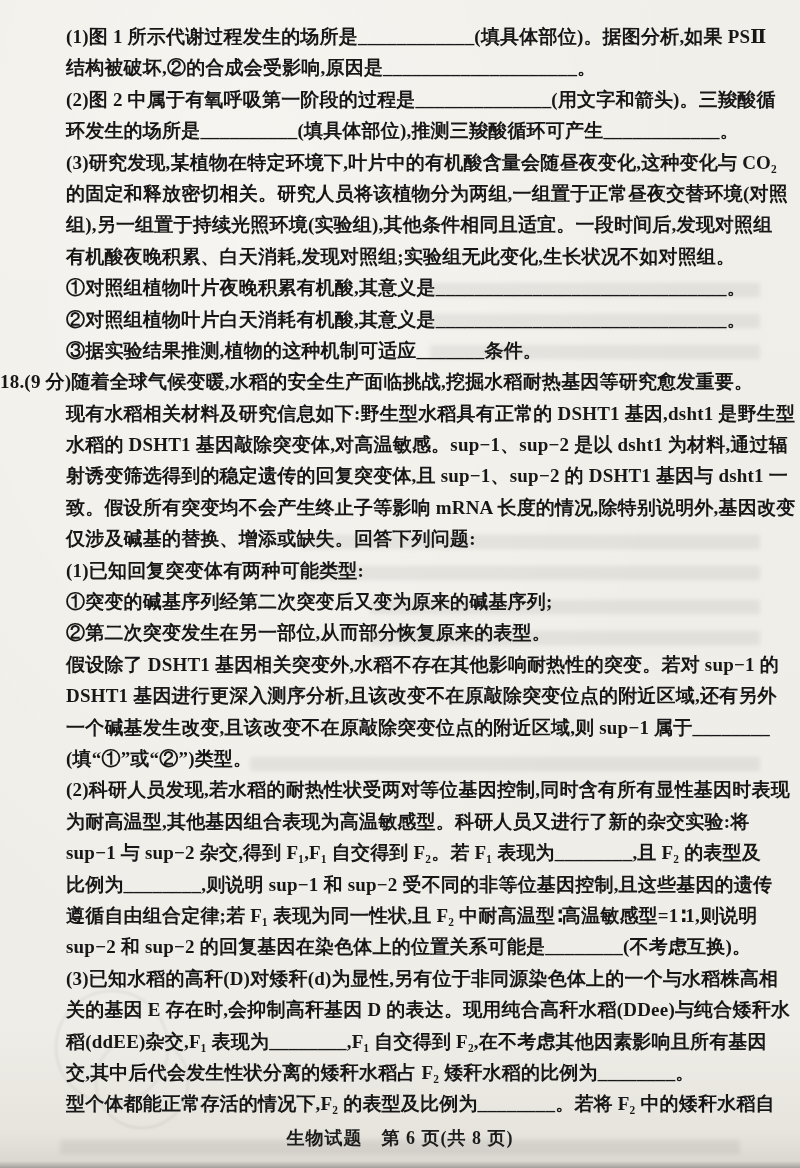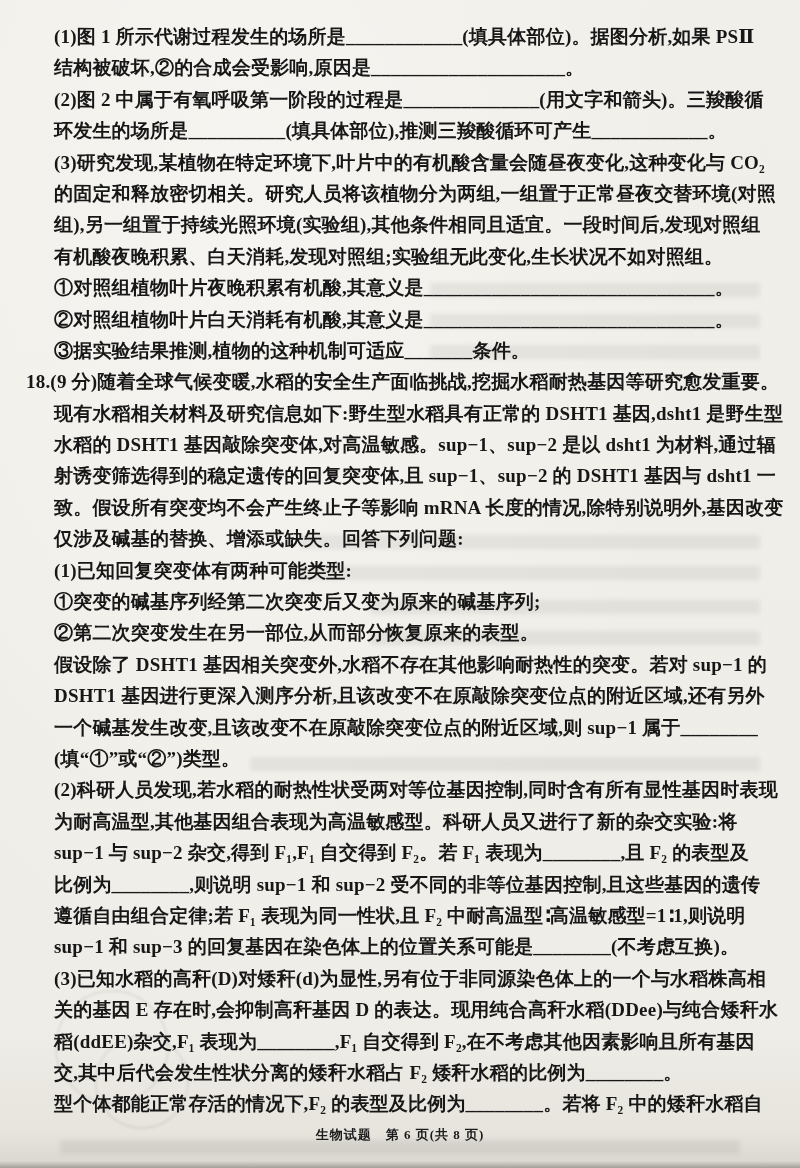--- a/index.html
+++ b/index.html
@@ -19,28 +19,28 @@
     position:absolute;
     top:21px;left:0;right:0;
   }
   .line{
     height:31.4px;
     line-height:31.4px;
     font-size:19px;
     letter-spacing:0.2px;
     white-space:nowrap;
   }
-  .ind-sub{padding-left:54px;}   
-  .ind-num{padding-left:26px;}   
+  .ind-sub{padding-left:54px;margin-left:12px;}   
+  .ind-num{}   
   .footer{
     position:absolute;
     left:0;right:0;
     top:1126px;
     text-align:center;
-    font-size:13px;
+    font-size:18px;
     letter-spacing:1px;
     color:#1c1c1c;
   }
   
   .bleed{
     position:absolute;
     background:repeating-linear-gradient(
       180deg,
       rgba(60,60,60,0.075) 0 14px,
       rgba(60,60,60,0.0) 14px 31px);
@@ -92,21 +92,21 @@
     <div class="line ind-sub">②第二次突变发生在另一部位,从而部分恢复原来的表型。</div>
     <div class="line ind-sub">假设除了 DSHT1 基因相关突变外,水稻不存在其他影响耐热性的突变。若对 sup−1 的</div>
     <div class="line ind-sub">DSHT1 基因进行更深入测序分析,且该改变不在原敲除突变位点的附近区域,还有另外</div>
     <div class="line ind-sub">一个碱基发生改变,且该改变不在原敲除突变位点的附近区域,则 sup−1 属于________</div>
     <div class="line ind-sub">(填“①”或“②”)类型。</div>
     <div class="line ind-sub">(2)科研人员发现,若水稻的耐热性状受两对等位基因控制,同时含有所有显性基因时表现</div>
     <div class="line ind-sub">为耐高温型,其他基因组合表现为高温敏感型。科研人员又进行了新的杂交实验:将</div>
     <div class="line ind-sub">sup−1 与 sup−2 杂交,得到 F₁,F₁ 自交得到 F₂。若 F₁ 表现为________,且 F₂ 的表型及</div>
     <div class="line ind-sub">比例为________,则说明 sup−1 和 sup−2 受不同的非等位基因控制,且这些基因的遗传</div>
     <div class="line ind-sub">遵循自由组合定律;若 F₁ 表现为同一性状,且 F₂ 中耐高温型∶高温敏感型=1∶1,则说明</div>
-    <div class="line ind-sub">sup−1 和 sup−3 的回复基因在染色体上的位置关系可能是________(不考虑互换)。</div>
+    <div class="line ind-sub">sup−2 和 sup−2 的回复基因在染色体上的位置关系可能是________(不考虑互换)。</div>
     <div class="line ind-sub">(3)已知水稻的高秆(D)对矮秆(d)为显性,另有位于非同源染色体上的一个与水稻株高相</div>
     <div class="line ind-sub">关的基因 E 存在时,会抑制高秆基因 D 的表达。现用纯合高秆水稻(DDee)与纯合矮秆水</div>
     <div class="line ind-sub">稻(ddEE)杂交,F₁ 表现为________,F₁ 自交得到 F₂,在不考虑其他因素影响且所有基因</div>
     <div class="line ind-sub">交,其中后代会发生性状分离的矮秆水稻占 F₂ 矮秆水稻的比例为________。</div>
     <div class="line ind-sub">型个体都能正常存活的情况下,F₂ 的表型及比例为________。若将 F₂ 中的矮秆水稻自</div>
   </div>
 
   <div class="bleed" style="left:430px;top:283px;width:330px;height:90px;"></div>
   <div class="bleed" style="left:300px;top:535px;width:460px;height:50px;"></div>
   <div class="bleed" style="left:370px;top:600px;width:390px;height:60px;"></div>

